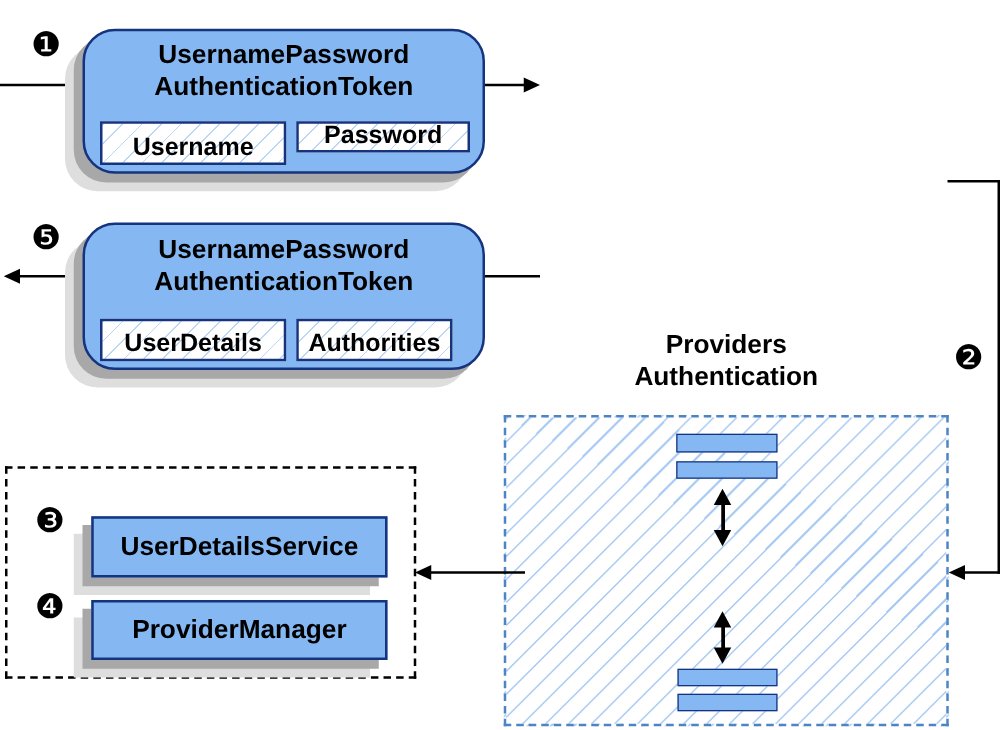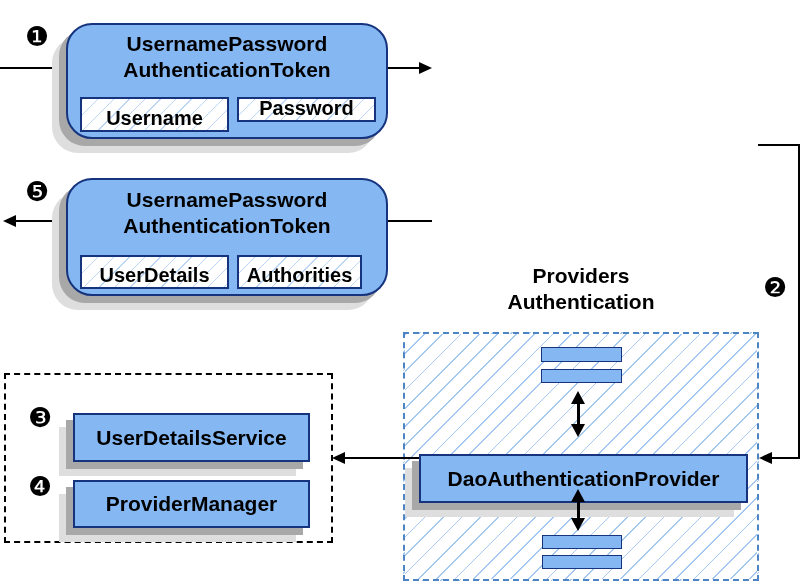--- a/index.html
+++ b/index.html
@@ -102,23 +102,20 @@
     <div>Authentication</div>
   </div>
 
   <div class="abs dashed-blue hatch-b z2" style="left:403px;top:332px;width:356px;height:249px;"></div>
 
   <div class="abs blue z10" style="left:541px;top:347px;width:81px;height:15px;border-width:1.5px;"></div>
   <div class="abs blue z10" style="left:541px;top:369px;width:81px;height:14px;border-width:1.5px;"></div>
   <div class="abs blue z10" style="left:542px;top:535px;width:80px;height:14px;border-width:1.5px;"></div>
   <div class="abs blue z10" style="left:542px;top:555px;width:80px;height:14px;border-width:1.5px;"></div>
 
-  <div class="abs blue shadow2 z10" style="left:419px;top:434px;width:329px;height:49px;display:flex;align-items:center;justify-content:center;">
-    <span class="lbl" style="font-size:21px;">DaoAuthenticationProvider</span>
-  </div>
 
   <div class="abs dotted-black z2" style="left:4px;top:373px;width:329px;height:170px;"></div>
 
   <div class="abs blue shadow2 z10" style="left:73px;top:393px;width:237px;height:49px;display:flex;align-items:center;justify-content:center;">
     <span class="lbl" style="font-size:21px;">UserDetailsService</span>
   </div>
 
   <div class="abs blue shadow2 z10" style="left:73px;top:460px;width:237px;height:48px;display:flex;align-items:center;justify-content:center;">
     <span class="lbl" style="font-size:21px;">ProviderManager</span>
   </div>

